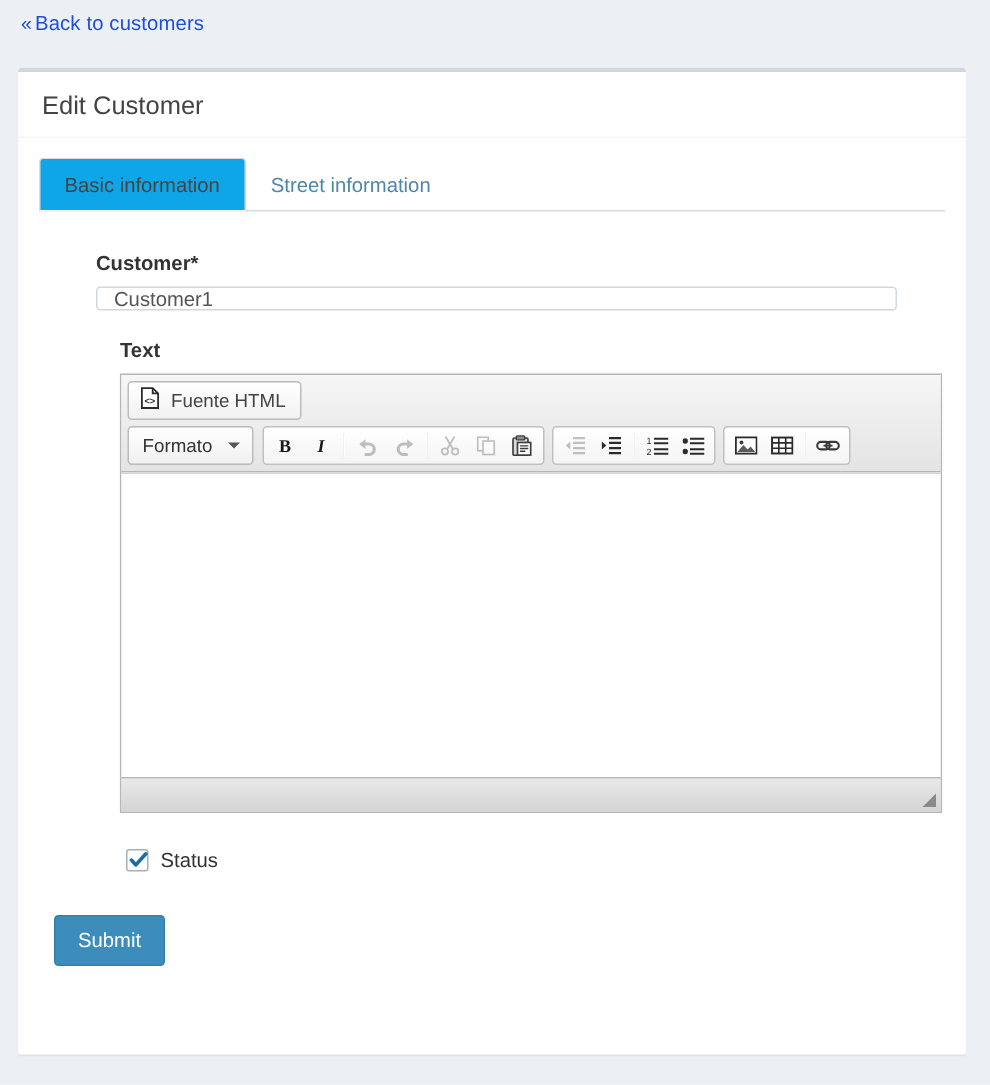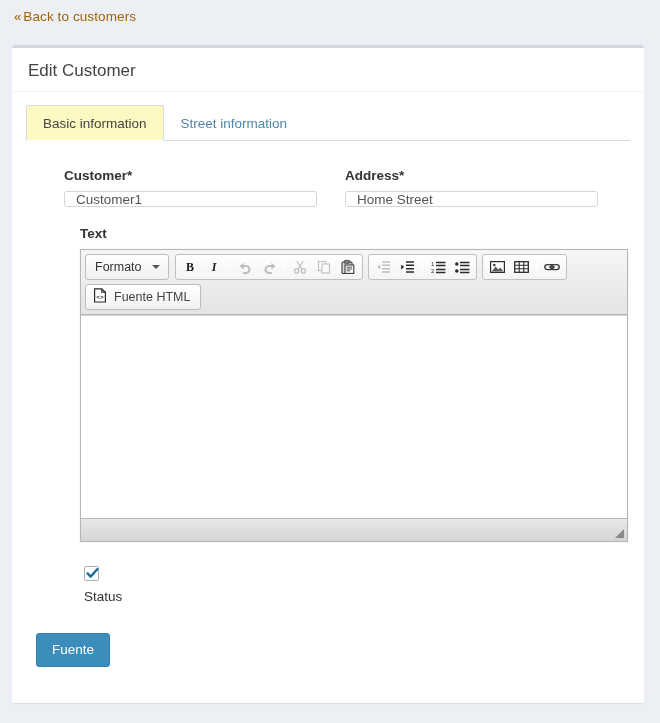--- a/index.html
+++ b/index.html
@@ -7,21 +7,21 @@
     margin: 0; padding: 0;
     width: 660px; height: 723px;
     background: #ecf0f5;
     font-family: "Liberation Sans", sans-serif;
     -webkit-font-smoothing: antialiased;
   }
 
   
   .backlink-row { padding: 7px 0 0 14px; height: 30px; }
   .backlink {
-    color: #a16207;
+    color: #1d4ed8;
     font-size: 13.5px;
     text-decoration: none;
     letter-spacing: .1px;
   }
   .backlink .chev { margin-right: 2px; font-size: 13px; }
 
   
   .card {
     position: absolute;
     left: 12px; top: 45px;
@@ -59,21 +59,21 @@
     line-height: 18px;
     color: #4f87a8;
     cursor: pointer;
     border: 1px solid transparent;
     border-radius: 3px 3px 0 0;
     margin-bottom: -1px;
     white-space: nowrap;
   }
   .tab.active {
     color: #444;
-    background: #fef9c3;
+    background: #0ea5e9;
     border-color: #d5dbe0 #d5dbe0 #fff #d5dbe0;
   }
 
   
   .form-area { padding: 27px 0 0 0; }
   .row { display: flex; padding: 0 46px 0 52px; gap: 28px; }
   .col { flex: 1 1 0; min-width: 0; }
   .flabel {
     display: block;
     font-size: 13.5px;
@@ -194,24 +194,23 @@
   .cke-resizer {
     position: absolute;
     right: 3px; bottom: 3px;
     width: 0; height: 0;
     border-left: 9px solid transparent;
     border-bottom: 9px solid #8a8a8a;
   }
 
   
   .check-row {
-    display: flex; align-items: flex-start;
+    display: flex; align-items: center;
     padding: 24px 0 0 72px;
     gap: 8px;
-    flex-direction: column;
   }
   .cbx {
     width: 15px; height: 15px;
     border: 1px solid #a7b0b8;
     background: #fff;
     border-radius: 2px;
     position: relative;
     cursor: pointer;
     flex: none;
   }
@@ -255,152 +254,148 @@
     </ul>
   </div>
 
   <div class="form-area">
 
     <div class="row">
       <div class="col">
         <label class="flabel">Customer*</label>
         <input class="finput" type="text" value="Customer1" style="">
       </div>
-      <div class="col">
-        <label class="flabel">Address*</label>
-        <input class="finput" type="text" value="Home Street" style="">
-      </div>
     </div>
 
     <div class="text-block">
       <label class="flabel">Text</label>
 
       <div class="cke">
         <div class="cke-top">
-
-          <div class="tb-row">
-
-            <div class="cke-combo">
-              <span>Formato</span>
-              <span class="caret"></span>
-            </div>
-
-            <div class="tb-group">
-              <div class="tb-btn">
-                <svg width="14" height="14" viewBox="0 0 14 14">
-                    <text x="7" y="11" text-anchor="middle" font-family="Liberation Serif, serif" font-size="12" font-weight="bold" fill="#1a1a1a">B</text>
-                  </svg>
-              </div>
-              <div class="tb-btn">
-                <svg width="14" height="14" viewBox="0 0 14 14">
-                    <text x="7" y="11" text-anchor="middle" font-family="Liberation Serif, serif" font-size="12" font-weight="bold" font-style="italic" fill="#1a1a1a">I</text>
-                  </svg>
-              </div>
-              <div class="tb-sep"></div>
-              <div class="tb-btn disabled">
-                <svg width="15" height="14" viewBox="0 0 15 14">
-                    <path d="M3 6 h5 a3.5 3.5 0 0 1 0 7 h-2" fill="none" stroke="#4a4a4a" stroke-width="2.1" stroke-linecap="round"></path>
-                    <path d="M5.6 2.8 L1.6 6.2 L5.6 9.4 Z" fill="#4a4a4a"></path>
-                  </svg>
-              </div>
-              <div class="tb-btn disabled">
-                <svg width="15" height="14" viewBox="0 0 15 14">
-                    <path d="M12 6 H7 a3.5 3.5 0 0 0 0 7 h2" fill="none" stroke="#4a4a4a" stroke-width="2.1" stroke-linecap="round"></path>
-                    <path d="M9.4 2.8 L13.4 6.2 L9.4 9.4 Z" fill="#4a4a4a"></path>
-                  </svg>
-              </div>
-              <div class="tb-sep"></div>
-              <div class="tb-btn disabled">
-                <svg width="14" height="14" viewBox="0 0 14 14">
-                    <path d="M4 1 L9 9.5 M10 1 L5 9.5" stroke="#4a4a4a" stroke-width="1.2" fill="none"></path>
-                    <circle cx="3.6" cy="11" r="2.1" fill="none" stroke="#4a4a4a" stroke-width="1.2"></circle>
-                    <circle cx="10.4" cy="11" r="2.1" fill="none" stroke="#4a4a4a" stroke-width="1.2"></circle>
-                  </svg>
-              </div>
-              <div class="tb-btn disabled">
-                <svg width="14" height="14" viewBox="0 0 14 14">
-                    <rect x="1.5" y="1.5" width="7" height="9" fill="none" stroke="#4a4a4a" stroke-width="1.1"></rect>
-                    <rect x="5" y="4" width="7.5" height="9" fill="#fff" stroke="#4a4a4a" stroke-width="1.1"></rect>
-                  </svg>
-              </div>
-              <div class="tb-btn">
-                <svg width="14" height="14" viewBox="0 0 14 14">
-                    <rect x="1" y="2" width="10" height="11.5" rx="1" fill="#d9d9d9" stroke="#3c3c3c" stroke-width="1.1"></rect>
-                    <rect x="3.2" y="0.6" width="5.6" height="2.6" rx=".6" fill="#8d8d8d" stroke="#3c3c3c" stroke-width=".9"></rect>
-                    <rect x="4" y="5" width="8.8" height="8.4" fill="#fff" stroke="#3c3c3c" stroke-width="1.1"></rect>
-                    <path d="M5.6 7.2h5.6M5.6 9h5.6M5.6 10.8h3.6" stroke="#3c3c3c" stroke-width=".9"></path>
-                  </svg>
-              </div>
-            </div>
-
-            <div class="tb-group">
-              <div class="tb-btn disabled">
-                <svg width="15" height="14" viewBox="0 0 15 14">
-                    <path d="M6 2h8M6 5.3h8M6 8.7h8M6 12h8" stroke="#4a4a4a" stroke-width="1.5"></path>
-                    <path d="M4.2 4.4 L1.2 7 L4.2 9.6 Z" fill="#4a4a4a"></path>
-                  </svg>
-              </div>
-              <div class="tb-btn">
-                <svg width="15" height="14" viewBox="0 0 15 14">
-                    <path d="M6 2h8M6 5.3h8M6 8.7h8M6 12h8" stroke="#2b2b2b" stroke-width="1.5"></path>
-                    <path d="M1.2 4.4 L4.2 7 L1.2 9.6 Z" fill="#2b2b2b"></path>
-                  </svg>
-              </div>
-              <div class="tb-sep"></div>
-              <div class="tb-btn">
-                <svg width="15" height="14" viewBox="0 0 15 14">
-                    <text x="0" y="6" font-family="Liberation Sans, sans-serif" font-size="6" fill="#2b2b2b">1</text>
-                    <text x="0" y="13" font-family="Liberation Sans, sans-serif" font-size="6" fill="#2b2b2b">2</text>
-                    <path d="M5 2.5h9.5M5 5.5h9.5M5 9.5h9.5M5 12.5h9.5" stroke="#2b2b2b" stroke-width="1.3"></path>
-                  </svg>
-              </div>
-              <div class="tb-btn">
-                <svg width="15" height="14" viewBox="0 0 15 14">
-                    <circle cx="1.8" cy="4" r="1.8" fill="#2b2b2b"></circle>
-                    <circle cx="1.8" cy="11" r="1.8" fill="#2b2b2b"></circle>
-                    <path d="M5 2.5h9.5M5 5.5h9.5M5 9.5h9.5M5 12.5h9.5" stroke="#2b2b2b" stroke-width="1.3"></path>
-                  </svg>
-              </div>
-            </div>
-
-            <div class="tb-group">
-              <div class="tb-btn">
-                <svg width="15" height="14" viewBox="0 0 15 14">
-                    <rect x="0.6" y="1.6" width="13.8" height="10.8" fill="#fff" stroke="#2b2b2b" stroke-width="1.2"></rect>
-                    <circle cx="4.3" cy="5" r="1.3" fill="#3c3c3c"></circle>
-                    <path d="M1.6 11.4 L5.6 6.6 L8.4 9.6 L10.4 7.6 L13.4 11.4 Z" fill="#5a5a5a"></path>
-                  </svg>
-              </div>
-              <div class="tb-btn">
-                <svg width="15" height="14" viewBox="0 0 15 14">
-                    <rect x="0.7" y="1.7" width="13.6" height="10.6" fill="#fff" stroke="#2b2b2b" stroke-width="1.3"></rect>
-                    <path d="M0.7 5.2h13.6M0.7 8.8h13.6M5.2 1.7v10.6M9.8 1.7v10.6" stroke="#2b2b2b" stroke-width="1.1"></path>
-                  </svg>
-              </div>
-              <div class="tb-sep"></div>
-              <div class="tb-btn">
-                <svg width="16" height="14" viewBox="0 0 16 14">
-                    <rect x="0.8" y="4.6" width="8.4" height="5" rx="2.5" fill="none" stroke="#3a3a3a" stroke-width="1.4"></rect>
-                    <rect x="6.8" y="4.6" width="8.4" height="5" rx="2.5" fill="none" stroke="#3a3a3a" stroke-width="1.4"></rect>
-                    <path d="M5 7.1h6" stroke="#3a3a3a" stroke-width="1.2"></path>
-                  </svg>
-              </div>
-            </div>
-          </div>
 
           <div class="tb-row">
             <div class="cke-srcbtn">
               <span>
                 <svg width="15" height="15" viewBox="0 0 15 15">
                     <path d="M1.6 0.8h7.2l3.6 3.4v9.8H1.6z" fill="#fff" stroke="#2b2b2b" stroke-width="1.2"></path>
                     <path d="M8.8 0.8v3.4h3.6" fill="none" stroke="#2b2b2b" stroke-width="1.2"></path>
                     <text x="6.9" y="11.3" text-anchor="middle" font-family="Liberation Sans, sans-serif" font-size="6.2" font-weight="bold" fill="#2b2b2b">&lt;&gt;</text>
                   </svg>
               </span>
               <span>Fuente HTML</span>
+            </div>
+          </div>
+
+          <div class="tb-row">
+
+            <div class="cke-combo">
+              <span>Formato</span>
+              <span class="caret"></span>
+            </div>
+
+            <div class="tb-group">
+              <div class="tb-btn">
+                <svg width="14" height="14" viewBox="0 0 14 14">
+                    <text x="7" y="11" text-anchor="middle" font-family="Liberation Serif, serif" font-size="12" font-weight="bold" fill="#1a1a1a">B</text>
+                  </svg>
+              </div>
+              <div class="tb-btn">
+                <svg width="14" height="14" viewBox="0 0 14 14">
+                    <text x="7" y="11" text-anchor="middle" font-family="Liberation Serif, serif" font-size="12" font-weight="bold" font-style="italic" fill="#1a1a1a">I</text>
+                  </svg>
+              </div>
+              <div class="tb-sep"></div>
+              <div class="tb-btn disabled">
+                <svg width="15" height="14" viewBox="0 0 15 14">
+                    <path d="M3 6 h5 a3.5 3.5 0 0 1 0 7 h-2" fill="none" stroke="#4a4a4a" stroke-width="2.1" stroke-linecap="round"></path>
+                    <path d="M5.6 2.8 L1.6 6.2 L5.6 9.4 Z" fill="#4a4a4a"></path>
+                  </svg>
+              </div>
+              <div class="tb-btn disabled">
+                <svg width="15" height="14" viewBox="0 0 15 14">
+                    <path d="M12 6 H7 a3.5 3.5 0 0 0 0 7 h2" fill="none" stroke="#4a4a4a" stroke-width="2.1" stroke-linecap="round"></path>
+                    <path d="M9.4 2.8 L13.4 6.2 L9.4 9.4 Z" fill="#4a4a4a"></path>
+                  </svg>
+              </div>
+              <div class="tb-sep"></div>
+              <div class="tb-btn disabled">
+                <svg width="14" height="14" viewBox="0 0 14 14">
+                    <path d="M4 1 L9 9.5 M10 1 L5 9.5" stroke="#4a4a4a" stroke-width="1.2" fill="none"></path>
+                    <circle cx="3.6" cy="11" r="2.1" fill="none" stroke="#4a4a4a" stroke-width="1.2"></circle>
+                    <circle cx="10.4" cy="11" r="2.1" fill="none" stroke="#4a4a4a" stroke-width="1.2"></circle>
+                  </svg>
+              </div>
+              <div class="tb-btn disabled">
+                <svg width="14" height="14" viewBox="0 0 14 14">
+                    <rect x="1.5" y="1.5" width="7" height="9" fill="none" stroke="#4a4a4a" stroke-width="1.1"></rect>
+                    <rect x="5" y="4" width="7.5" height="9" fill="#fff" stroke="#4a4a4a" stroke-width="1.1"></rect>
+                  </svg>
+              </div>
+              <div class="tb-btn">
+                <svg width="14" height="14" viewBox="0 0 14 14">
+                    <rect x="1" y="2" width="10" height="11.5" rx="1" fill="#d9d9d9" stroke="#3c3c3c" stroke-width="1.1"></rect>
+                    <rect x="3.2" y="0.6" width="5.6" height="2.6" rx=".6" fill="#8d8d8d" stroke="#3c3c3c" stroke-width=".9"></rect>
+                    <rect x="4" y="5" width="8.8" height="8.4" fill="#fff" stroke="#3c3c3c" stroke-width="1.1"></rect>
+                    <path d="M5.6 7.2h5.6M5.6 9h5.6M5.6 10.8h3.6" stroke="#3c3c3c" stroke-width=".9"></path>
+                  </svg>
+              </div>
+            </div>
+
+            <div class="tb-group">
+              <div class="tb-btn disabled">
+                <svg width="15" height="14" viewBox="0 0 15 14">
+                    <path d="M6 2h8M6 5.3h8M6 8.7h8M6 12h8" stroke="#4a4a4a" stroke-width="1.5"></path>
+                    <path d="M4.2 4.4 L1.2 7 L4.2 9.6 Z" fill="#4a4a4a"></path>
+                  </svg>
+              </div>
+              <div class="tb-btn">
+                <svg width="15" height="14" viewBox="0 0 15 14">
+                    <path d="M6 2h8M6 5.3h8M6 8.7h8M6 12h8" stroke="#2b2b2b" stroke-width="1.5"></path>
+                    <path d="M1.2 4.4 L4.2 7 L1.2 9.6 Z" fill="#2b2b2b"></path>
+                  </svg>
+              </div>
+              <div class="tb-sep"></div>
+              <div class="tb-btn">
+                <svg width="15" height="14" viewBox="0 0 15 14">
+                    <text x="0" y="6" font-family="Liberation Sans, sans-serif" font-size="6" fill="#2b2b2b">1</text>
+                    <text x="0" y="13" font-family="Liberation Sans, sans-serif" font-size="6" fill="#2b2b2b">2</text>
+                    <path d="M5 2.5h9.5M5 5.5h9.5M5 9.5h9.5M5 12.5h9.5" stroke="#2b2b2b" stroke-width="1.3"></path>
+                  </svg>
+              </div>
+              <div class="tb-btn">
+                <svg width="15" height="14" viewBox="0 0 15 14">
+                    <circle cx="1.8" cy="4" r="1.8" fill="#2b2b2b"></circle>
+                    <circle cx="1.8" cy="11" r="1.8" fill="#2b2b2b"></circle>
+                    <path d="M5 2.5h9.5M5 5.5h9.5M5 9.5h9.5M5 12.5h9.5" stroke="#2b2b2b" stroke-width="1.3"></path>
+                  </svg>
+              </div>
+            </div>
+
+            <div class="tb-group">
+              <div class="tb-btn">
+                <svg width="15" height="14" viewBox="0 0 15 14">
+                    <rect x="0.6" y="1.6" width="13.8" height="10.8" fill="#fff" stroke="#2b2b2b" stroke-width="1.2"></rect>
+                    <circle cx="4.3" cy="5" r="1.3" fill="#3c3c3c"></circle>
+                    <path d="M1.6 11.4 L5.6 6.6 L8.4 9.6 L10.4 7.6 L13.4 11.4 Z" fill="#5a5a5a"></path>
+                  </svg>
+              </div>
+              <div class="tb-btn">
+                <svg width="15" height="14" viewBox="0 0 15 14">
+                    <rect x="0.7" y="1.7" width="13.6" height="10.6" fill="#fff" stroke="#2b2b2b" stroke-width="1.3"></rect>
+                    <path d="M0.7 5.2h13.6M0.7 8.8h13.6M5.2 1.7v10.6M9.8 1.7v10.6" stroke="#2b2b2b" stroke-width="1.1"></path>
+                  </svg>
+              </div>
+              <div class="tb-sep"></div>
+              <div class="tb-btn">
+                <svg width="16" height="14" viewBox="0 0 16 14">
+                    <rect x="0.8" y="4.6" width="8.4" height="5" rx="2.5" fill="none" stroke="#3a3a3a" stroke-width="1.4"></rect>
+                    <rect x="6.8" y="4.6" width="8.4" height="5" rx="2.5" fill="none" stroke="#3a3a3a" stroke-width="1.4"></rect>
+                    <path d="M5 7.1h6" stroke="#3a3a3a" stroke-width="1.2"></path>
+                  </svg>
+              </div>
             </div>
           </div>
 
         </div>
 
         <div class="cke-body" contenteditable="true" style=""></div>
 
         <div class="cke-bottom">
           <span class="cke-resizer"></span>
         </div>
@@ -410,17 +405,17 @@
     <div class="check-row">
       <span class="cbx">
         <svg width="13" height="13" viewBox="0 0 13 13">
           <path d="M1.6 6.4 L4.6 9.6 L11.2 2.2" fill="none" stroke="#1b6d9e" stroke-width="2.4" stroke-linecap="round" stroke-linejoin="round"></path>
         </svg>
       </span>
       <span class="check-label">Status</span>
     </div>
 
     <div class="btn-row">
-      <button class="btn btn-primary">Fuente</button>
+      <button class="btn btn-primary">Submit</button>
     </div>
 
   </div>
 </div>
 
 </body></html>

